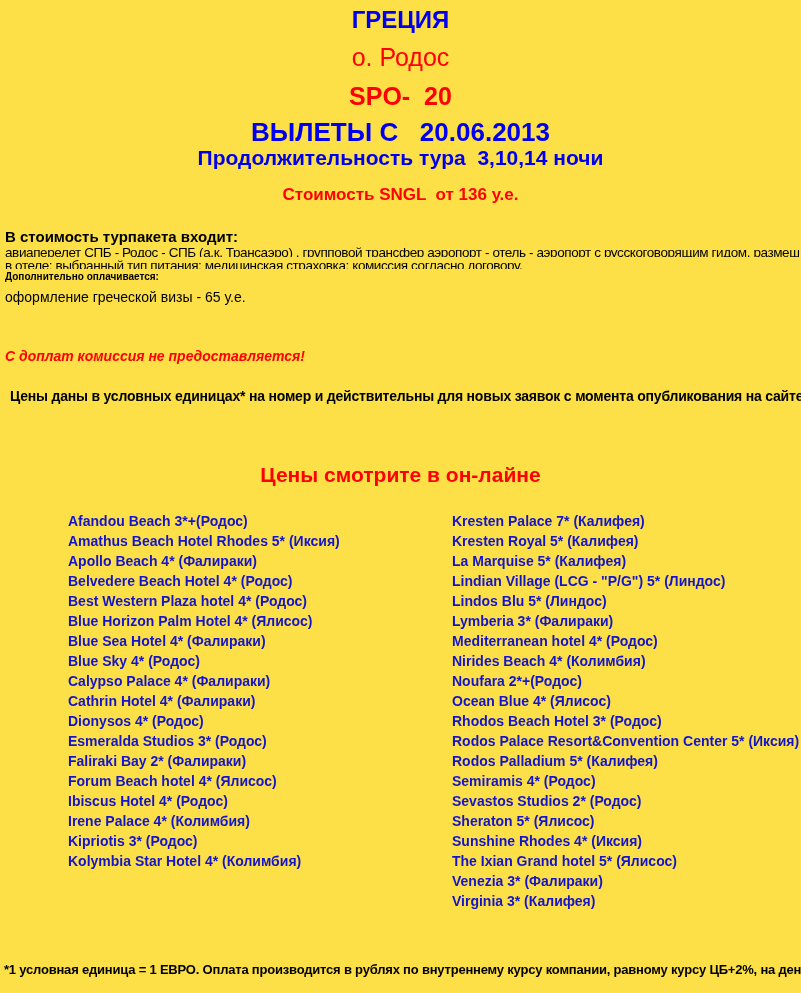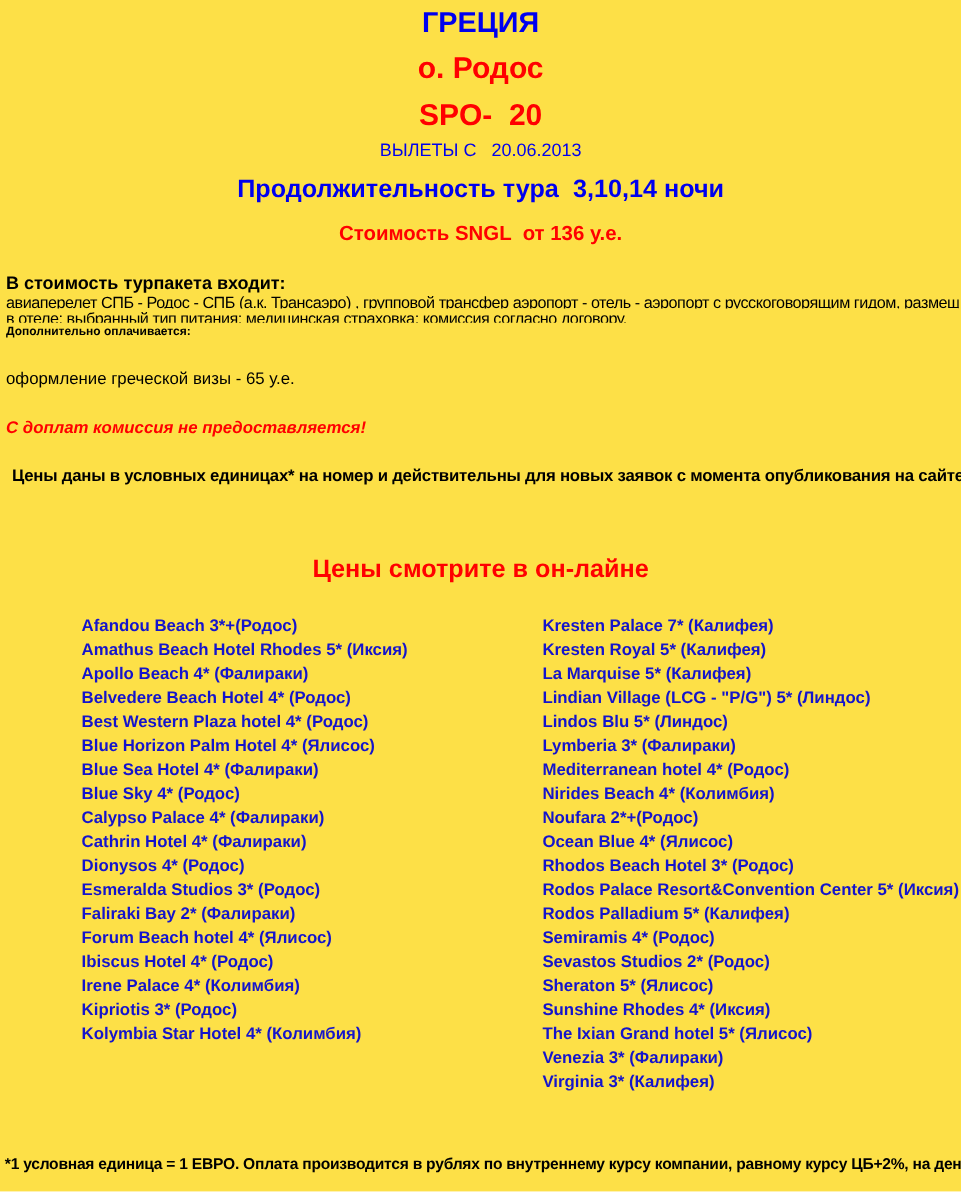--- a/index.html
+++ b/index.html
@@ -4,35 +4,35 @@
 <style>
   html,body { margin:0; padding:0; background:#fff; }
   .page {
     position:relative; width:801px; height:993px; background:#fde047;
     font-family:"Liberation Sans", sans-serif; overflow:hidden; color:#000;
   }
   .abs { position:absolute; }
   .center { position:absolute; left:0; right:0; text-align:center; white-space:pre; }
 
   .t-country { top:6px;  font-size:24px; font-weight:bold; color:var(--blue); }
-  .t-island  { top:43px; font-size:25px; font-weight:bold; color:var(--red); }
+  .t-island  { top:43px; font-size:25px; font-weight:normal; color:var(--red); }
   .t-spo     { top:82px; font-size:25px; font-weight:bold; color:var(--red); }
-  .t-depart  { top:117px; font-size:15px; font-weight:normal; color:var(--blue); }
+  .t-depart  { top:117px; font-size:26px; font-weight:bold; color:var(--blue); }
   .t-duration{ top:146px; font-size:21px; font-weight:bold; color:var(--blue); }
   .t-sngl    { top:185px; font-size:17px; font-weight:bold; color:var(--red); }
 
   .includes-label { left:5px; top:228px; font-size:15px; font-weight:bold; }
   .clip-line {
     left:5px; width:794px; overflow:hidden; font-size:13.5px;
     letter-spacing:-0.4px; white-space:nowrap; line-height:15px;
   }
   .clip-1 { top:245px; height:12px; }
   .clip-2 { top:258px; height:11px; }
   .extra-label { left:5px; top:271px; font-size:10px; font-weight:bold; }
-  .extra-item  { left:5px; top:307px; font-size:14px; }
+  .extra-item  { left:5px; top:289px; font-size:14px; }
 
   .commission {
     left:5px; top:348px; font-size:14px; font-weight:bold; font-style:italic;
     color:var(--red);
     text-align:right;
   }
   .validity {
     left:10px; top:388px; font-size:14px; font-weight:bold;
     white-space:nowrap; letter-spacing:-0.2px;
   }

